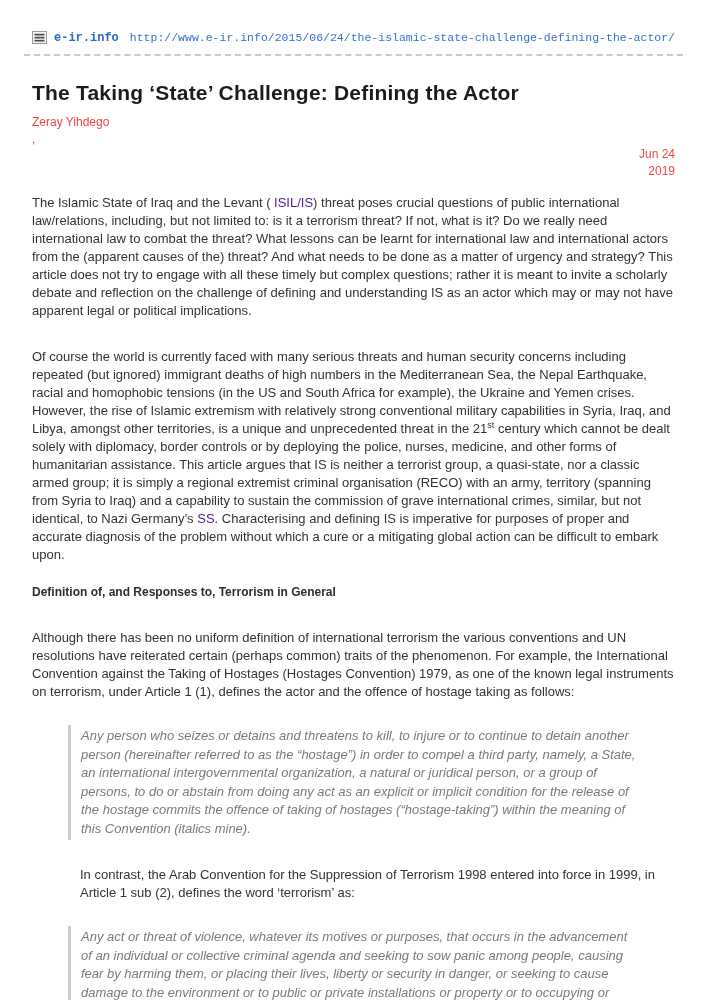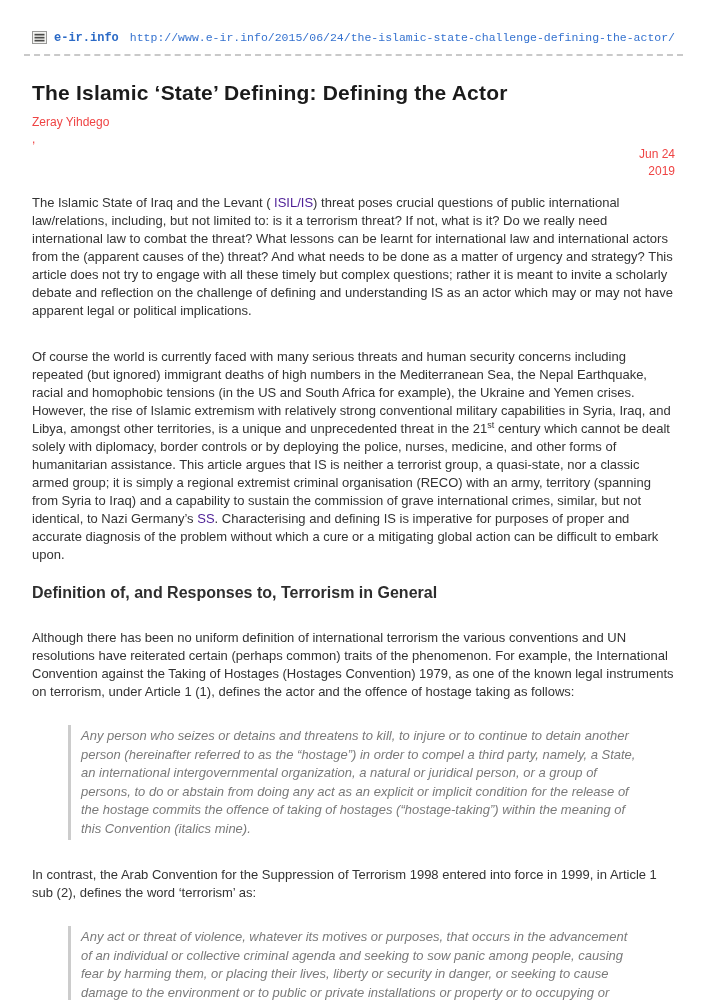--- a/index.html
+++ b/index.html
@@ -57,30 +57,30 @@
     line-height: 17px;
   }
   .date-block { text-align: right; margin-top: 32px; }
   p.body {
     margin: 14px 0 0 0;
     font-size: 13px;
     line-height: 18px;
     color: #333333;
   }
   p.body.tight { margin-top: 28px; }
-  p.body.after-quote { margin-top: 26px; }
+  p.body.after-quote { margin-top: 26px; margin-left: 48px; }
   a.lnk {
     color: #4c1d95;
     text-decoration: none;
     cursor: pointer;
   }
   sup { font-size: 9px; line-height: 0; }
   h2.section {
     margin: 20px 0 0 0;
-    font-size: 16px;
+    font-size: 12px;
     line-height: 17px;
     font-weight: bold;
     color: #2e2e2e;
   }
   blockquote {
     margin: 24px 38px 0 36px;
     padding: 2px 0 2px 10px;
     border-left: 3px solid #cccccc;
     font-style: italic;
     color: #7a7a7a;
@@ -105,21 +105,21 @@
       </span>
       <span>e-ir.info</span>
     </a>
     <a class="url">http://www.e-ir.info/2015/06/24/the-islamic-state-challenge-defining-the-actor/</a>
   </div>
 
   <div class="dashes"></div>
 
   <main class="content">
 
-    <h1>The Islamic ‘State’ Defining: Defining the Actor</h1>
+    <h1>The Taking ‘State’ Challenge: Defining the Actor</h1>
 
     <div class="byline">
       <div>
         <div>Zeray Yihdego</div>
         <div>,</div>
       </div>
       <div class="date-block">
         <div>Jun 24</div>
         <div>2019</div>
       </div>

